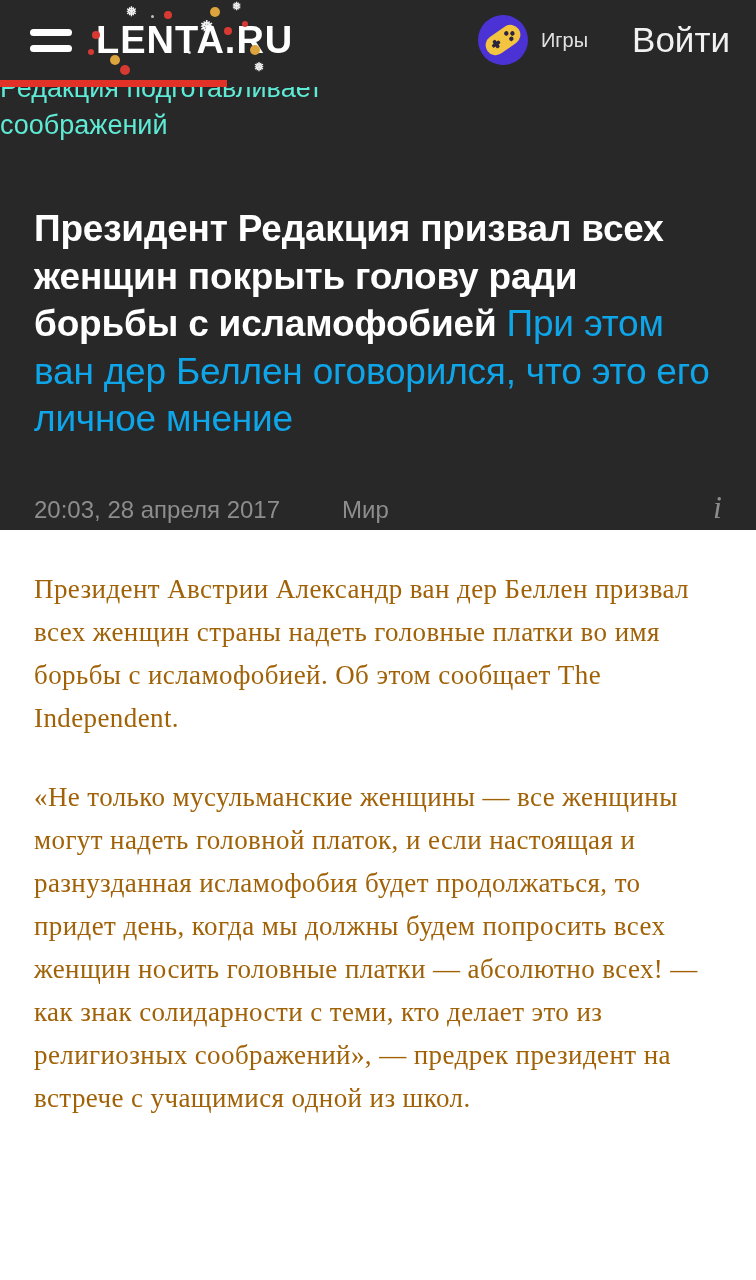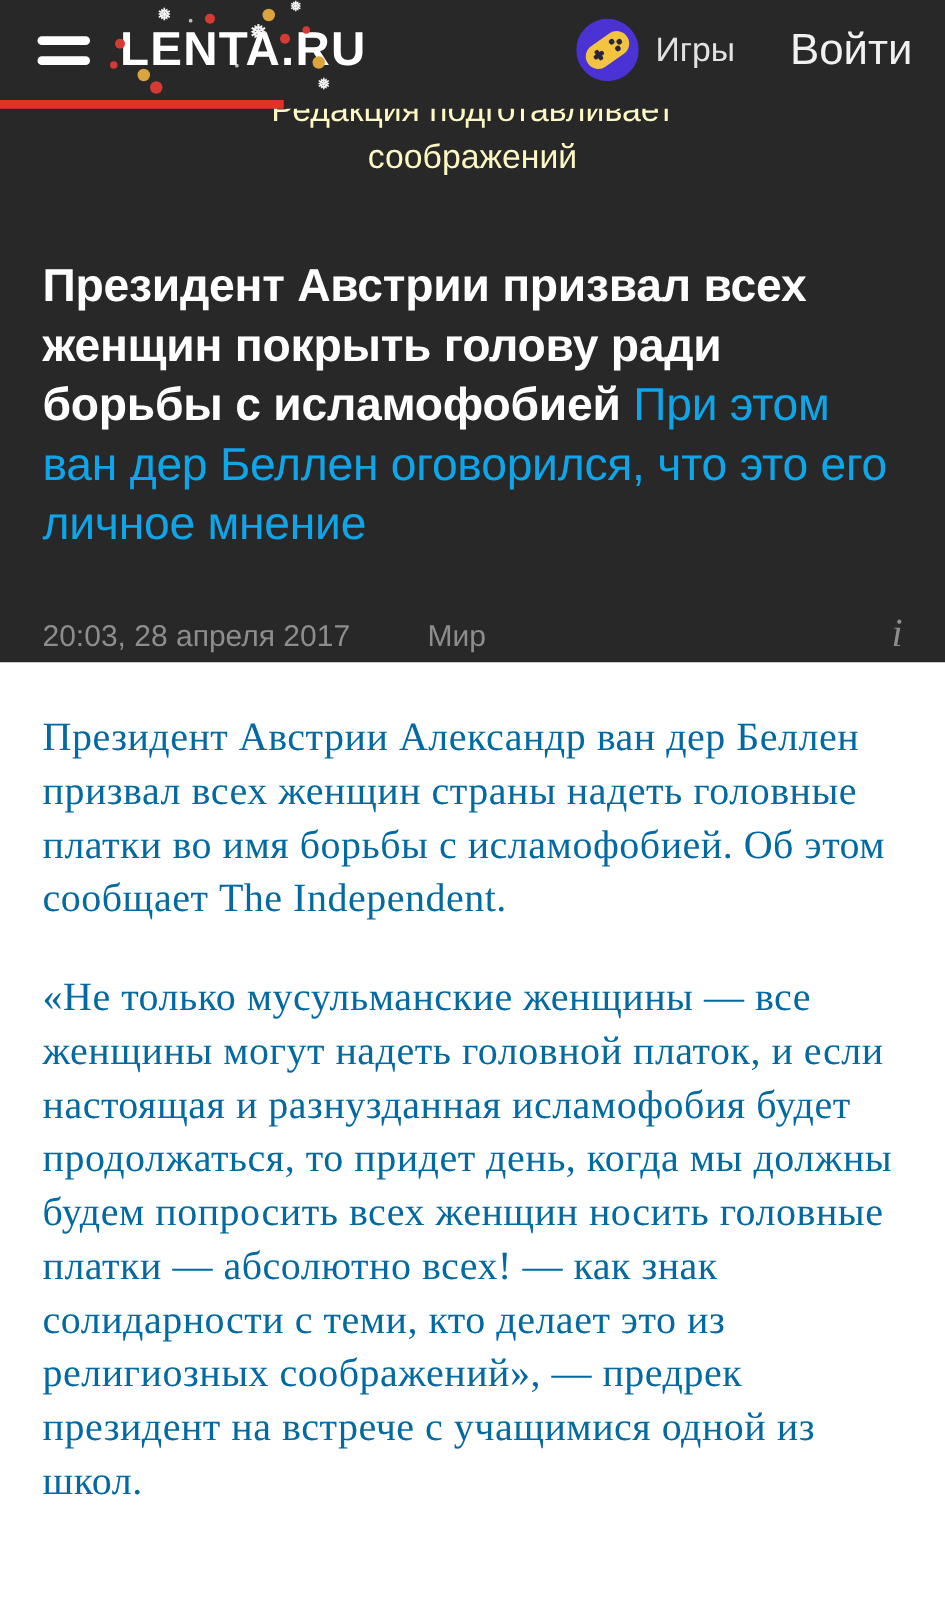--- a/index.html
+++ b/index.html
@@ -34,32 +34,31 @@
   .ball.red  { background: #d63a32; }
   .ball.gold { background: #dba43c; }
   .ball.b10 { width: 10px; height: 10px; }
   .ball.b8  { width: 8px;  height: 8px;  }
   .ball.b6  { width: 6px;  height: 6px;  }
   .snow { color: #ffffff; font-size: 13px; line-height: 1; opacity: .95; }
   .speck { width: 3px; height: 3px; border-radius: 50%; background: #ffffff; opacity: .7; }
 
   .topbar-right { margin-left: auto; display: flex; align-items: center; }
   .games-link { display: flex; align-items: center; gap: 13px; cursor: pointer; }
-  .games-link .glabel { color: #e2e2e2; font-size: 27px; }
+  .games-link .glabel { color: #e2e2e2; font-size: 20px; }
   .login-link { margin-left: 44px; color: #f1f1f1; font-size: 35px; cursor: pointer; }
 
   
   .progress-track { height: 7px; background: transparent; }
   .progress-fill { height: 100%; width: 227px; background: #e23227; }
 
   
   .img-placeholder {
     height: 66px; overflow: hidden;
-    text-align: center;
-    color: #fef9c3; font-size: 27px; line-height: 37px;
+    color: #5eead4; font-size: 27px; line-height: 37px;
   }
   .img-placeholder .line1 { margin-top: -17px; }
 
   
   h1.headline {
     margin: 52px 34px 0 34px;
     font-size: 37px; line-height: 47.5px; font-weight: normal;
     letter-spacing: -0.2px;
   }
   .title-bold { color: #ffffff; font-weight: bold; }
@@ -77,22 +76,22 @@
     font-family: "Liberation Serif", serif; font-style: italic;
     font-size: 32px; color: #8d8d8d; cursor: pointer;
     line-height: 1;
   }
 
   
   main.article-body { background: #ffffff; padding: 38px 34px 0 34px; }
   main.article-body p {
     margin: 0;
     font-family: "Liberation Serif", "DejaVu Serif", serif;
-    font-size: 32px; line-height: 43px; letter-spacing: 0.4px;
-    color: #0369a1;
+    font-size: 27px; line-height: 43px; letter-spacing: 0.4px;
+    color: #a16207;
   }
   main.article-body p + p { margin-top: 36px; }
 </style>
 </head>
 <body>
 
 <div class="dark-block">
 
   <header class="topbar">
     <div class="burger">
@@ -141,21 +140,21 @@
 
   <div class="progress-track">
     <div class="progress-fill" style="width: 227px; background: rgb(226, 50, 39);"></div>
   </div>
 
   <div class="img-placeholder">
     <div class="line1">Редакция подготавливает</div>
     <div class="line2">соображений</div>
   </div>
 
-  <h1 class="headline"><span class="title-bold">Президент Австрии призвал всех женщин покрыть голову ради борьбы с исламофобией</span><span class="title-sub"> При этом ван дер Беллен оговорился, что это его личное мнение</span></h1>
+  <h1 class="headline"><span class="title-bold">Президент Редакция призвал всех женщин покрыть голову ради борьбы с исламофобией</span><span class="title-sub"> При этом ван дер Беллен оговорился, что это его личное мнение</span></h1>
 
   <div class="meta-row">
     <span class="meta-time">20:03, 28 апреля 2017</span>
     <span class="meta-rubric">Мир</span>
     <span class="info-btn">i</span>
   </div>
 
 </div>
 
 <main class="article-body">

